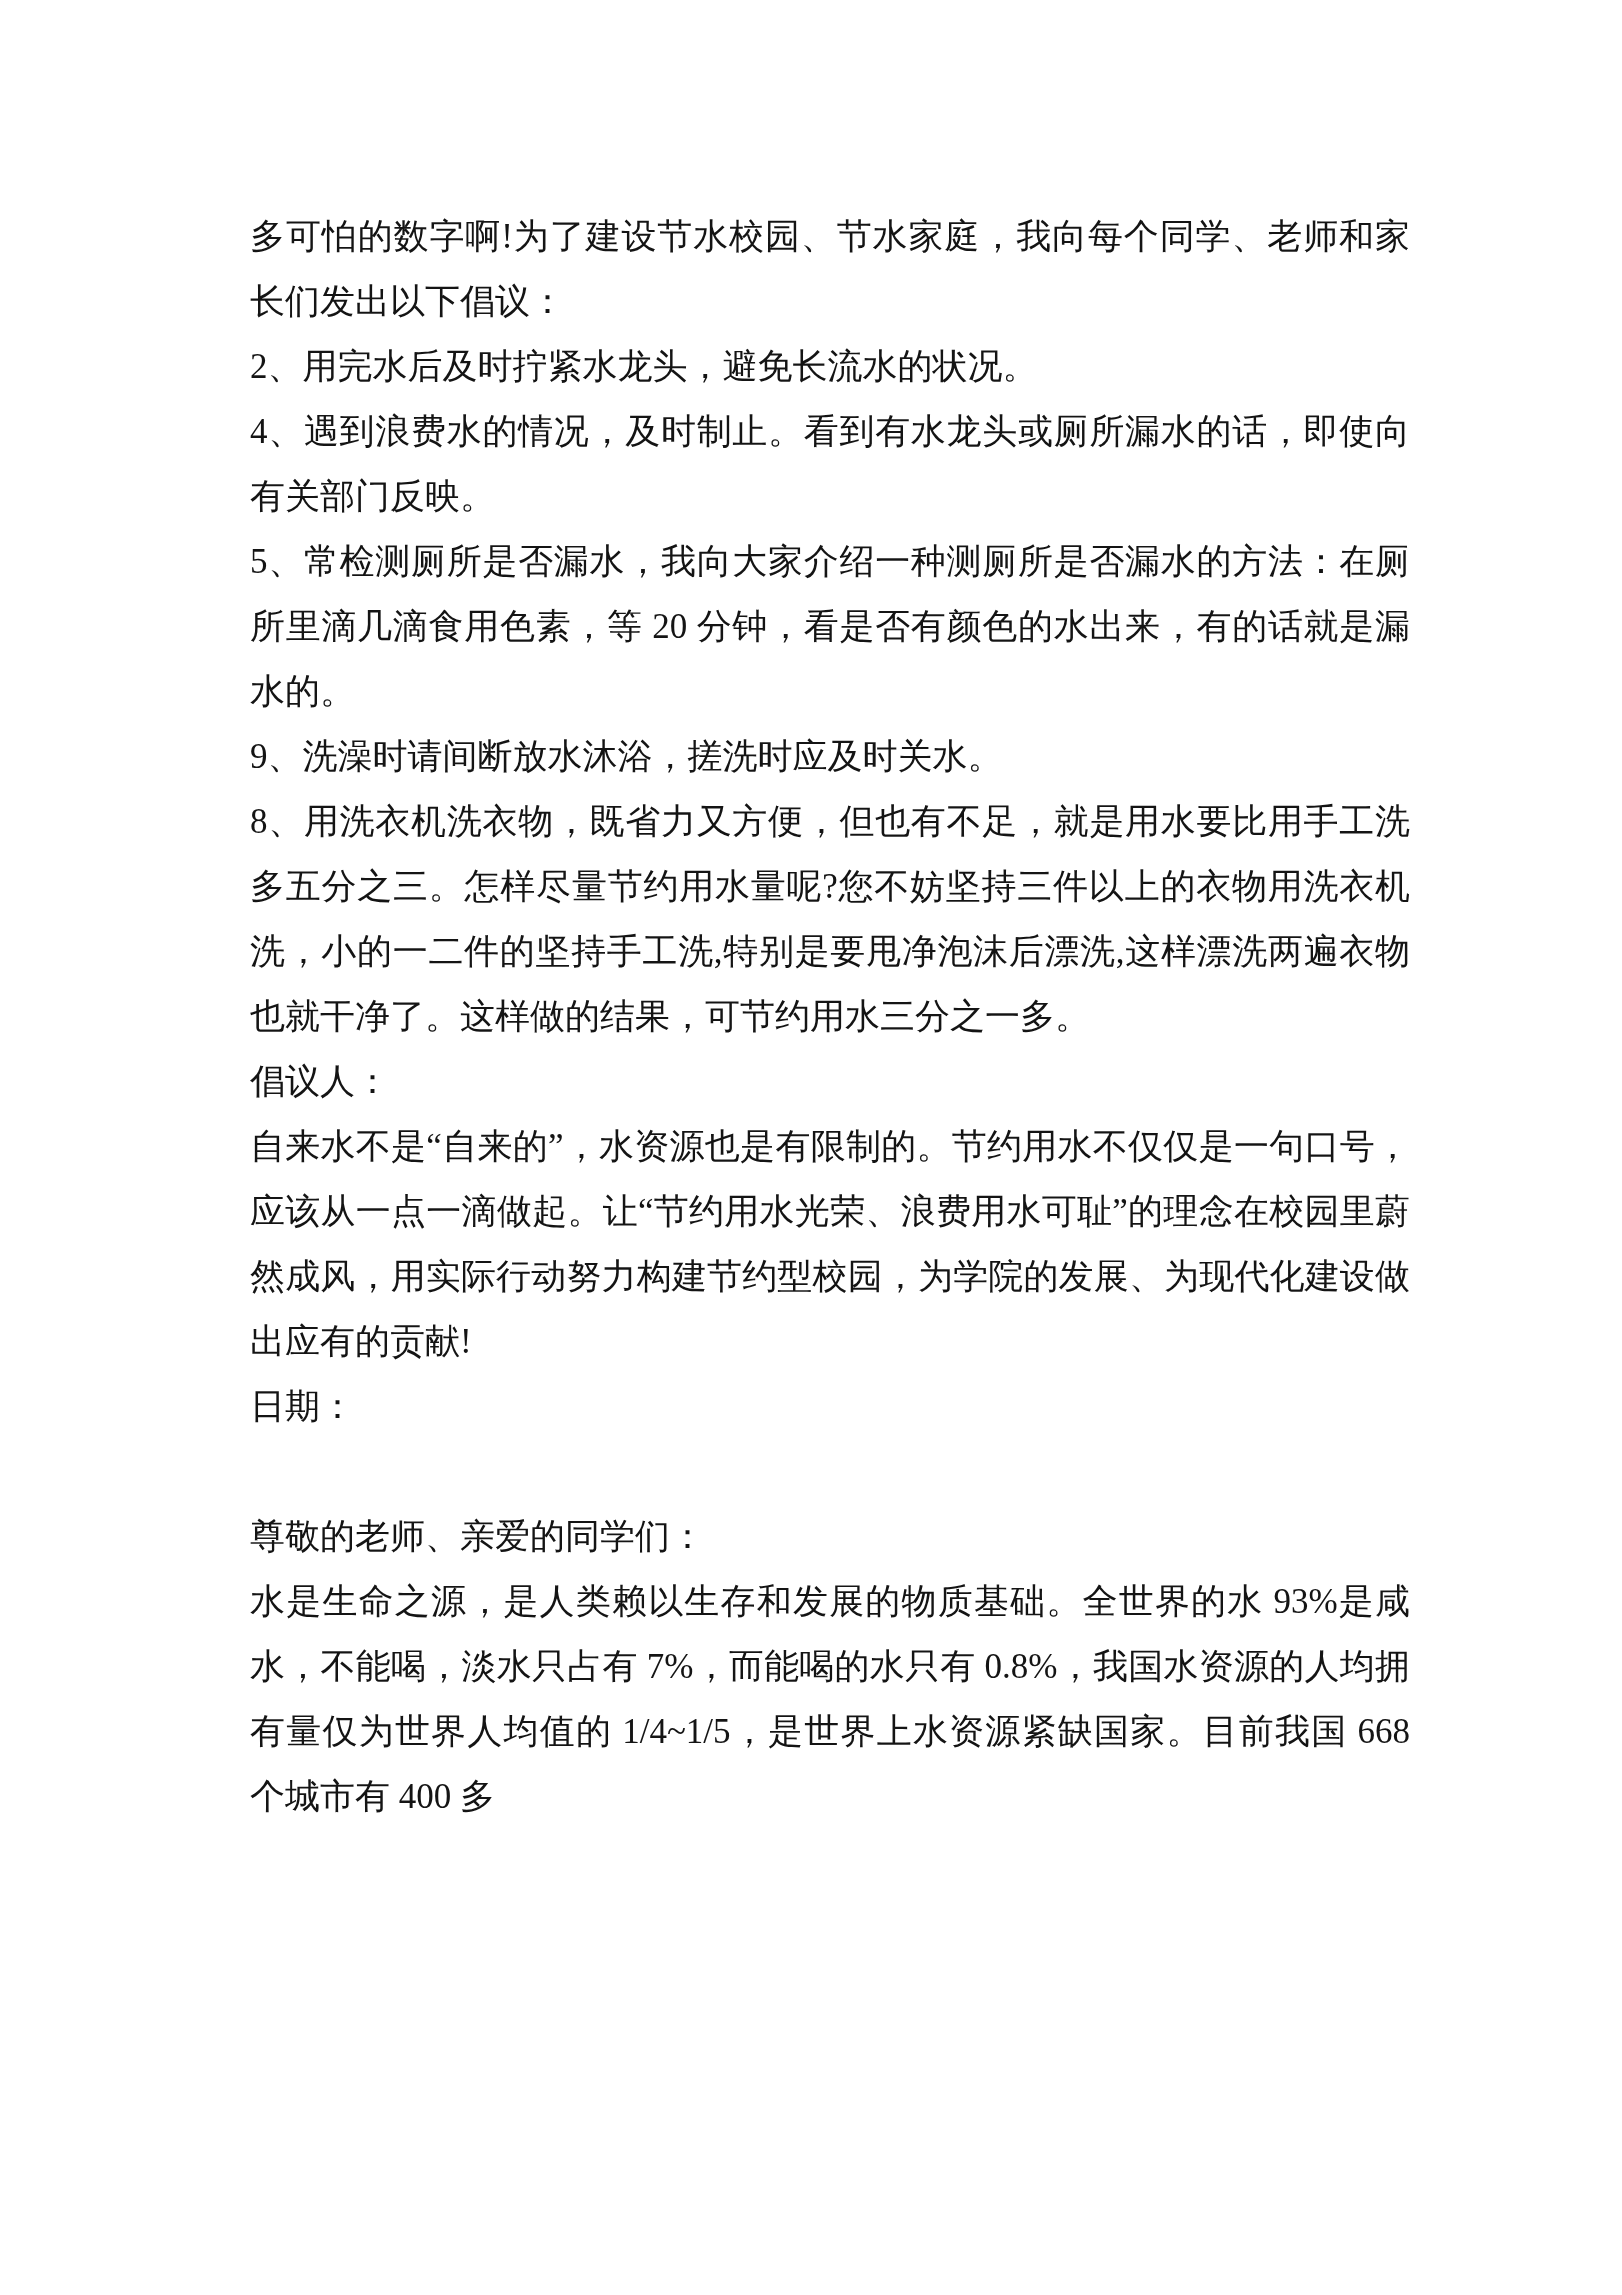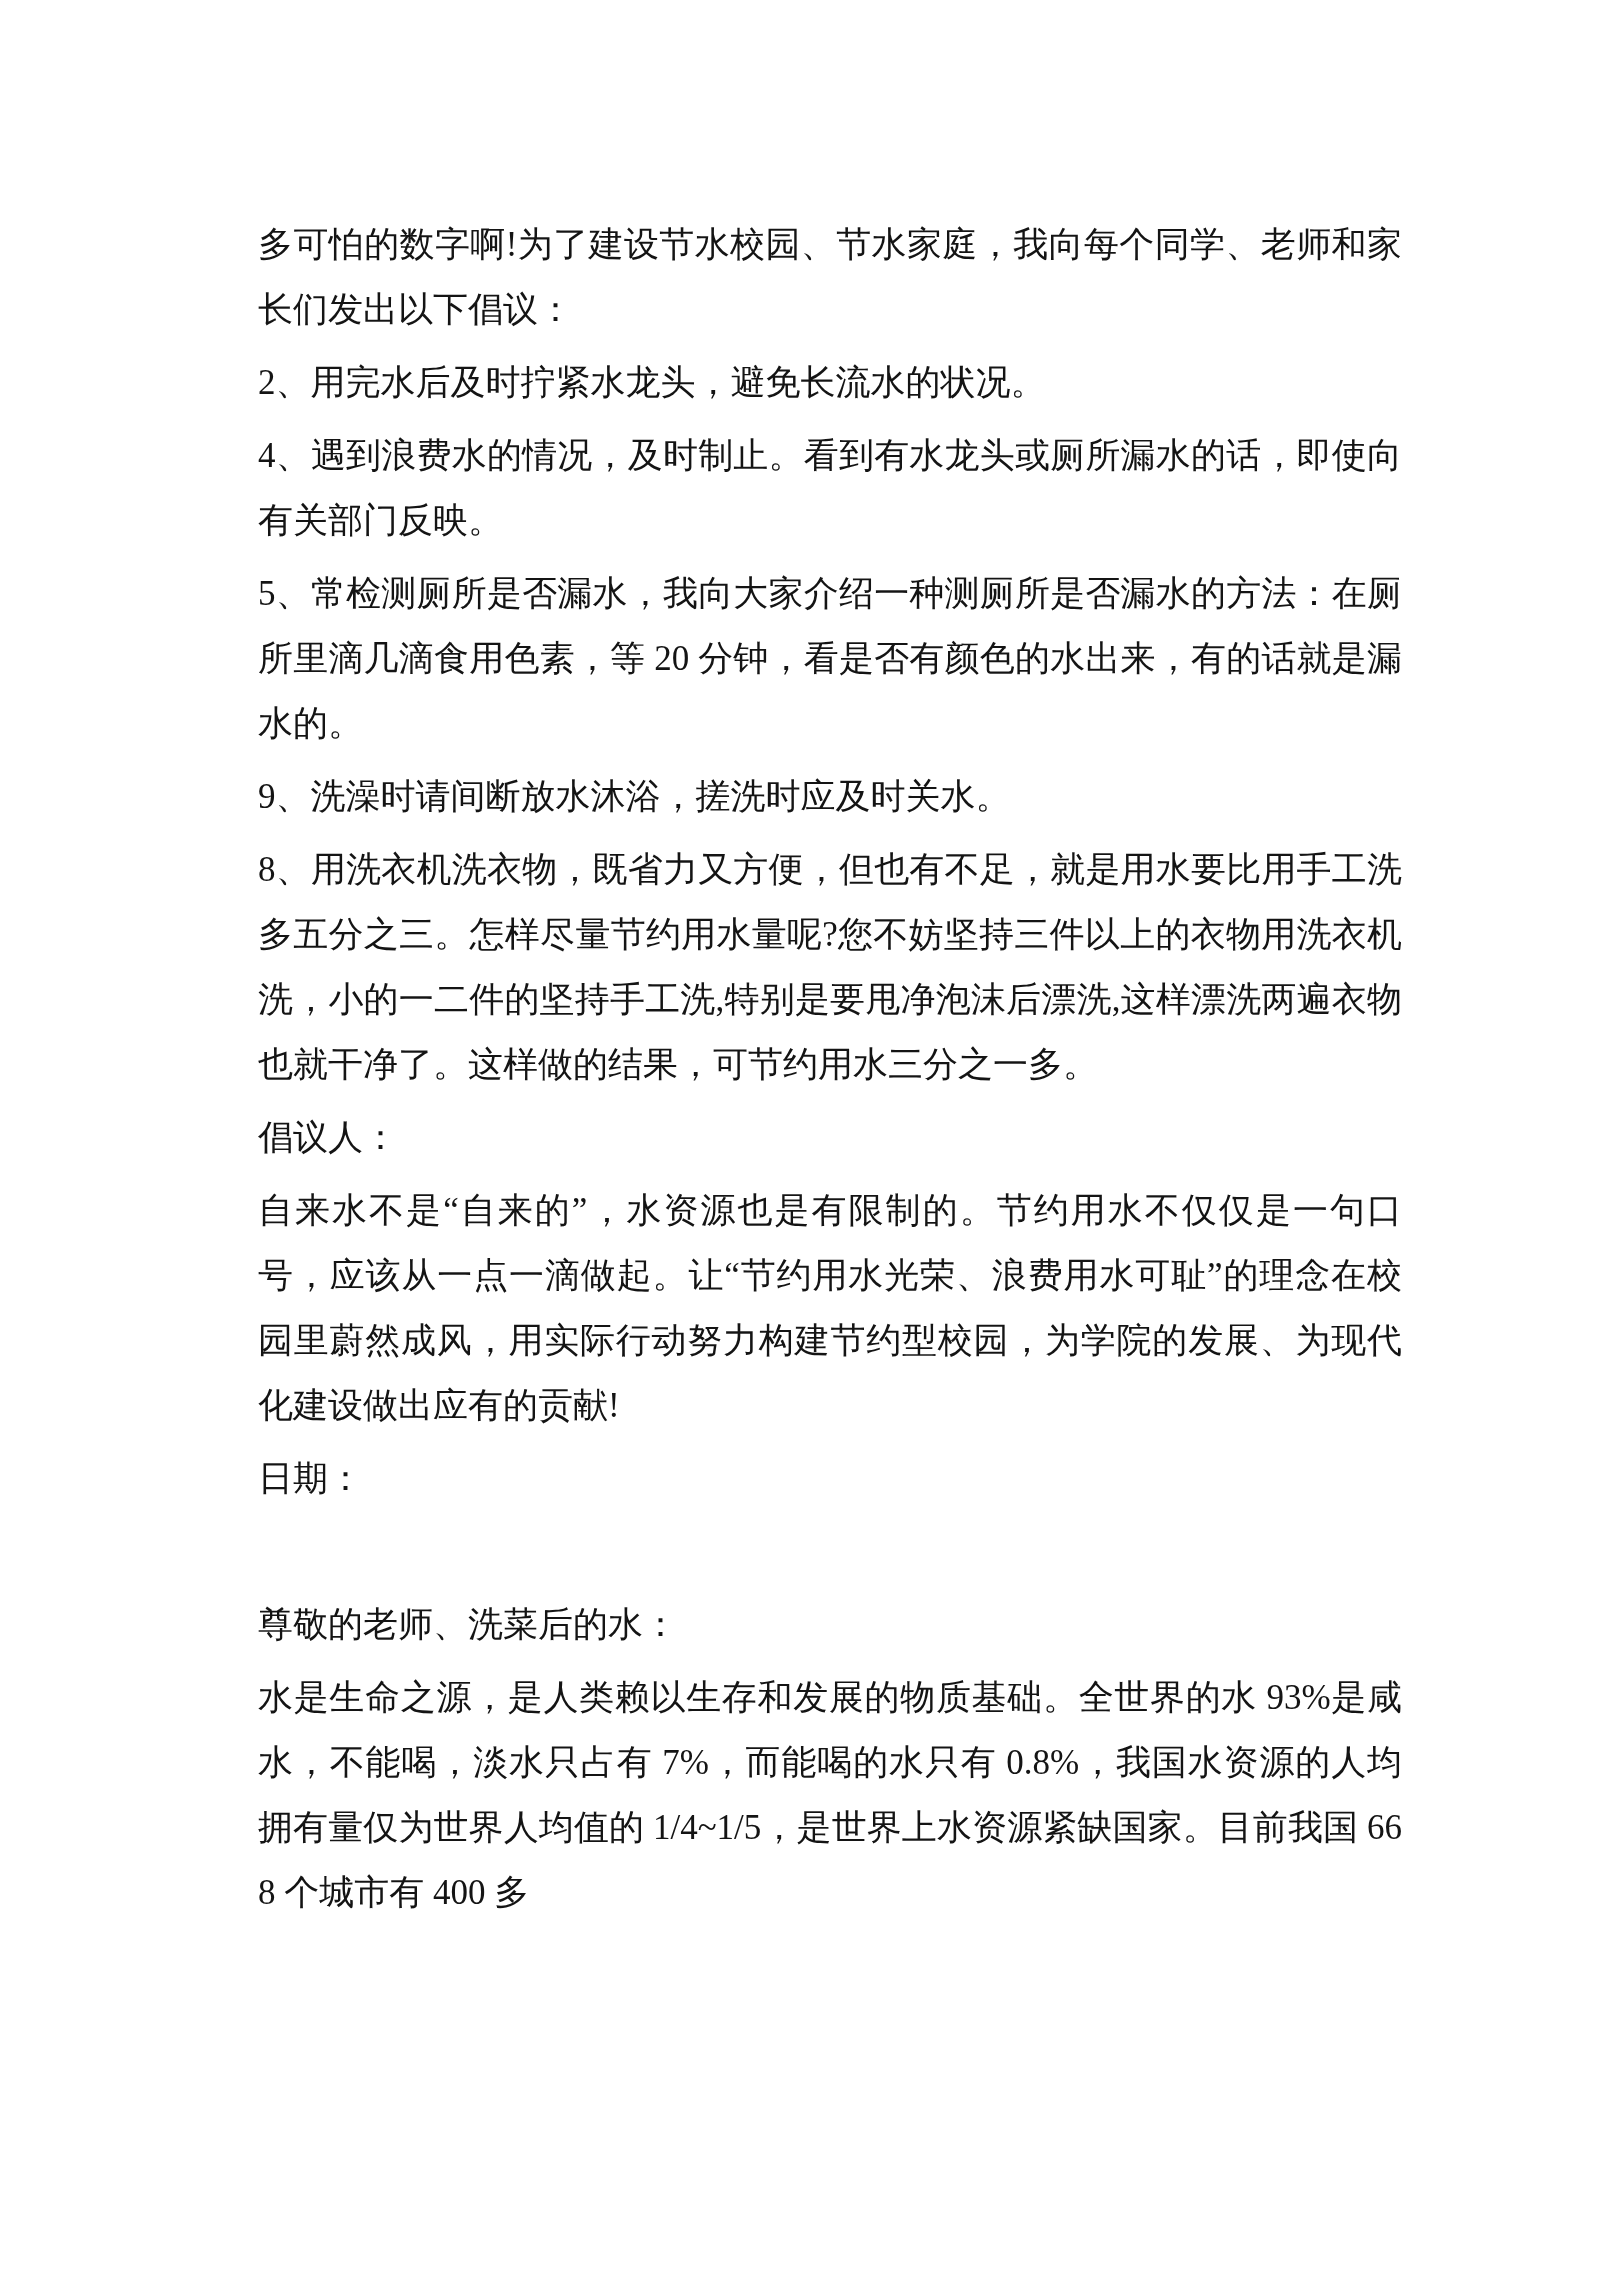--- a/index.html
+++ b/index.html
@@ -14,21 +14,21 @@
     box-sizing: border-box;
     background: #ffffff;
     padding: 204px 213px 0 250px;
     font-family: "Liberation Serif", "DejaVu Serif", serif;
     color: #141414;
     font-size: 35px;
     line-height: 65px;
     text-align: justify;
   }
   .para {
-    margin: 8px;
+    margin: 0;
     padding: 0;
     min-height: 65px;
     word-break: break-all;
   }
   .para.blank {
     min-height: 65px;
   }
 </style>
 </head>
 <body>
@@ -37,16 +37,16 @@
   <p class="para">多可怕的数字啊!为了建设节水校园、节水家庭，我向每个同学、老师和家长们发出以下倡议：</p>
   <p class="para">2、用完水后及时拧紧水龙头，避免长流水的状况。</p>
   <p class="para">4、遇到浪费水的情况，及时制止。看到有水龙头或厕所漏水的话，即使向有关部门反映。</p>
   <p class="para">5、常检测厕所是否漏水，我向大家介绍一种测厕所是否漏水的方法：在厕所里滴几滴食用色素，等 20 分钟，看是否有颜色的水出来，有的话就是漏水的。</p>
   <p class="para">9、洗澡时请间断放水沐浴，搓洗时应及时关水。</p>
   <p class="para">8、用洗衣机洗衣物，既省力又方便，但也有不足，就是用水要比用手工洗多五分之三。怎样尽量节约用水量呢?您不妨坚持三件以上的衣物用洗衣机洗，小的一二件的坚持手工洗,特别是要甩净泡沫后漂洗,这样漂洗两遍衣物也就干净了。这样做的结果，可节约用水三分之一多。</p>
   <p class="para">倡议人：</p>
   <p class="para">自来水不是“自来的”，水资源也是有限制的。节约用水不仅仅是一句口号，应该从一点一滴做起。让“节约用水光荣、浪费用水可耻”的理念在校园里蔚然成风，用实际行动努力构建节约型校园，为学院的发展、为现代化建设做出应有的贡献!</p>
   <p class="para">日期：</p>
   <p class="para blank"></p>
-  <p class="para">尊敬的老师、洗菜后的水：</p>
+  <p class="para">尊敬的老师、亲爱的同学们：</p>
   <p class="para">水是生命之源，是人类赖以生存和发展的物质基础。全世界的水 93%是咸水，不能喝，淡水只占有 7%，而能喝的水只有 0.8%，我国水资源的人均拥有量仅为世界人均值的 1/4~1/5，是世界上水资源紧缺国家。目前我国 668 个城市有 400 多</p>
 </div>
 
 
 </body></html>

